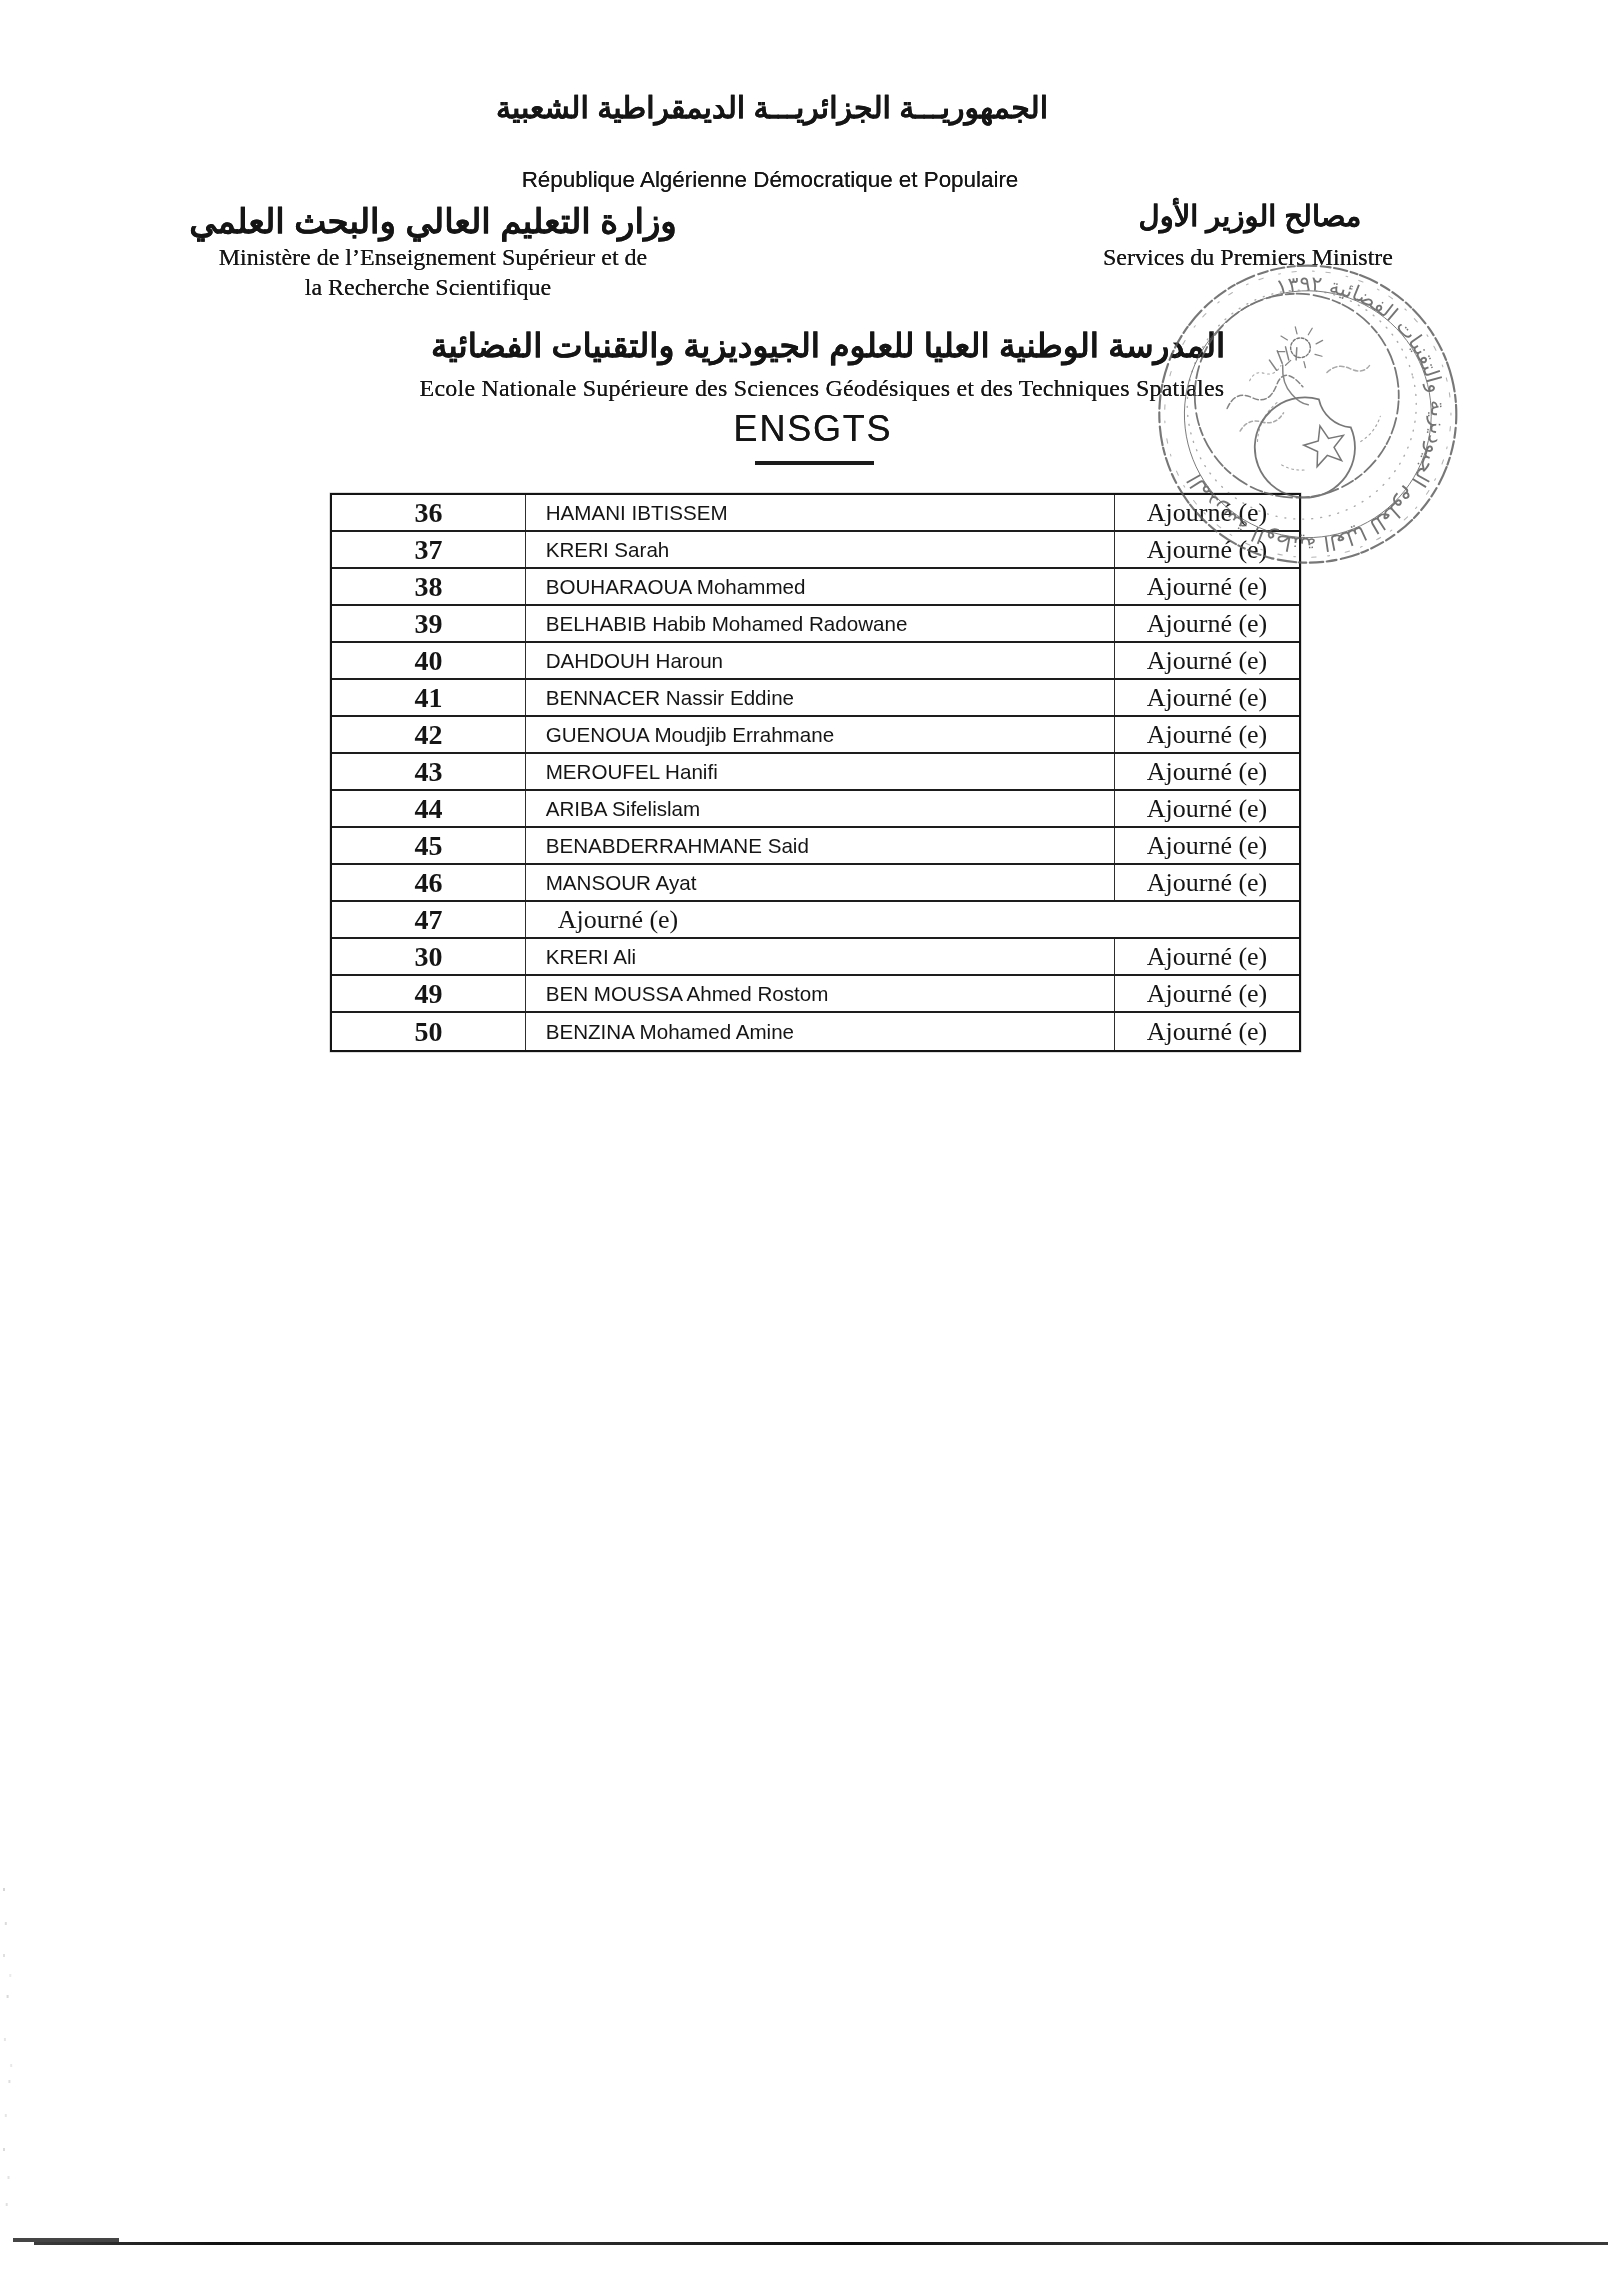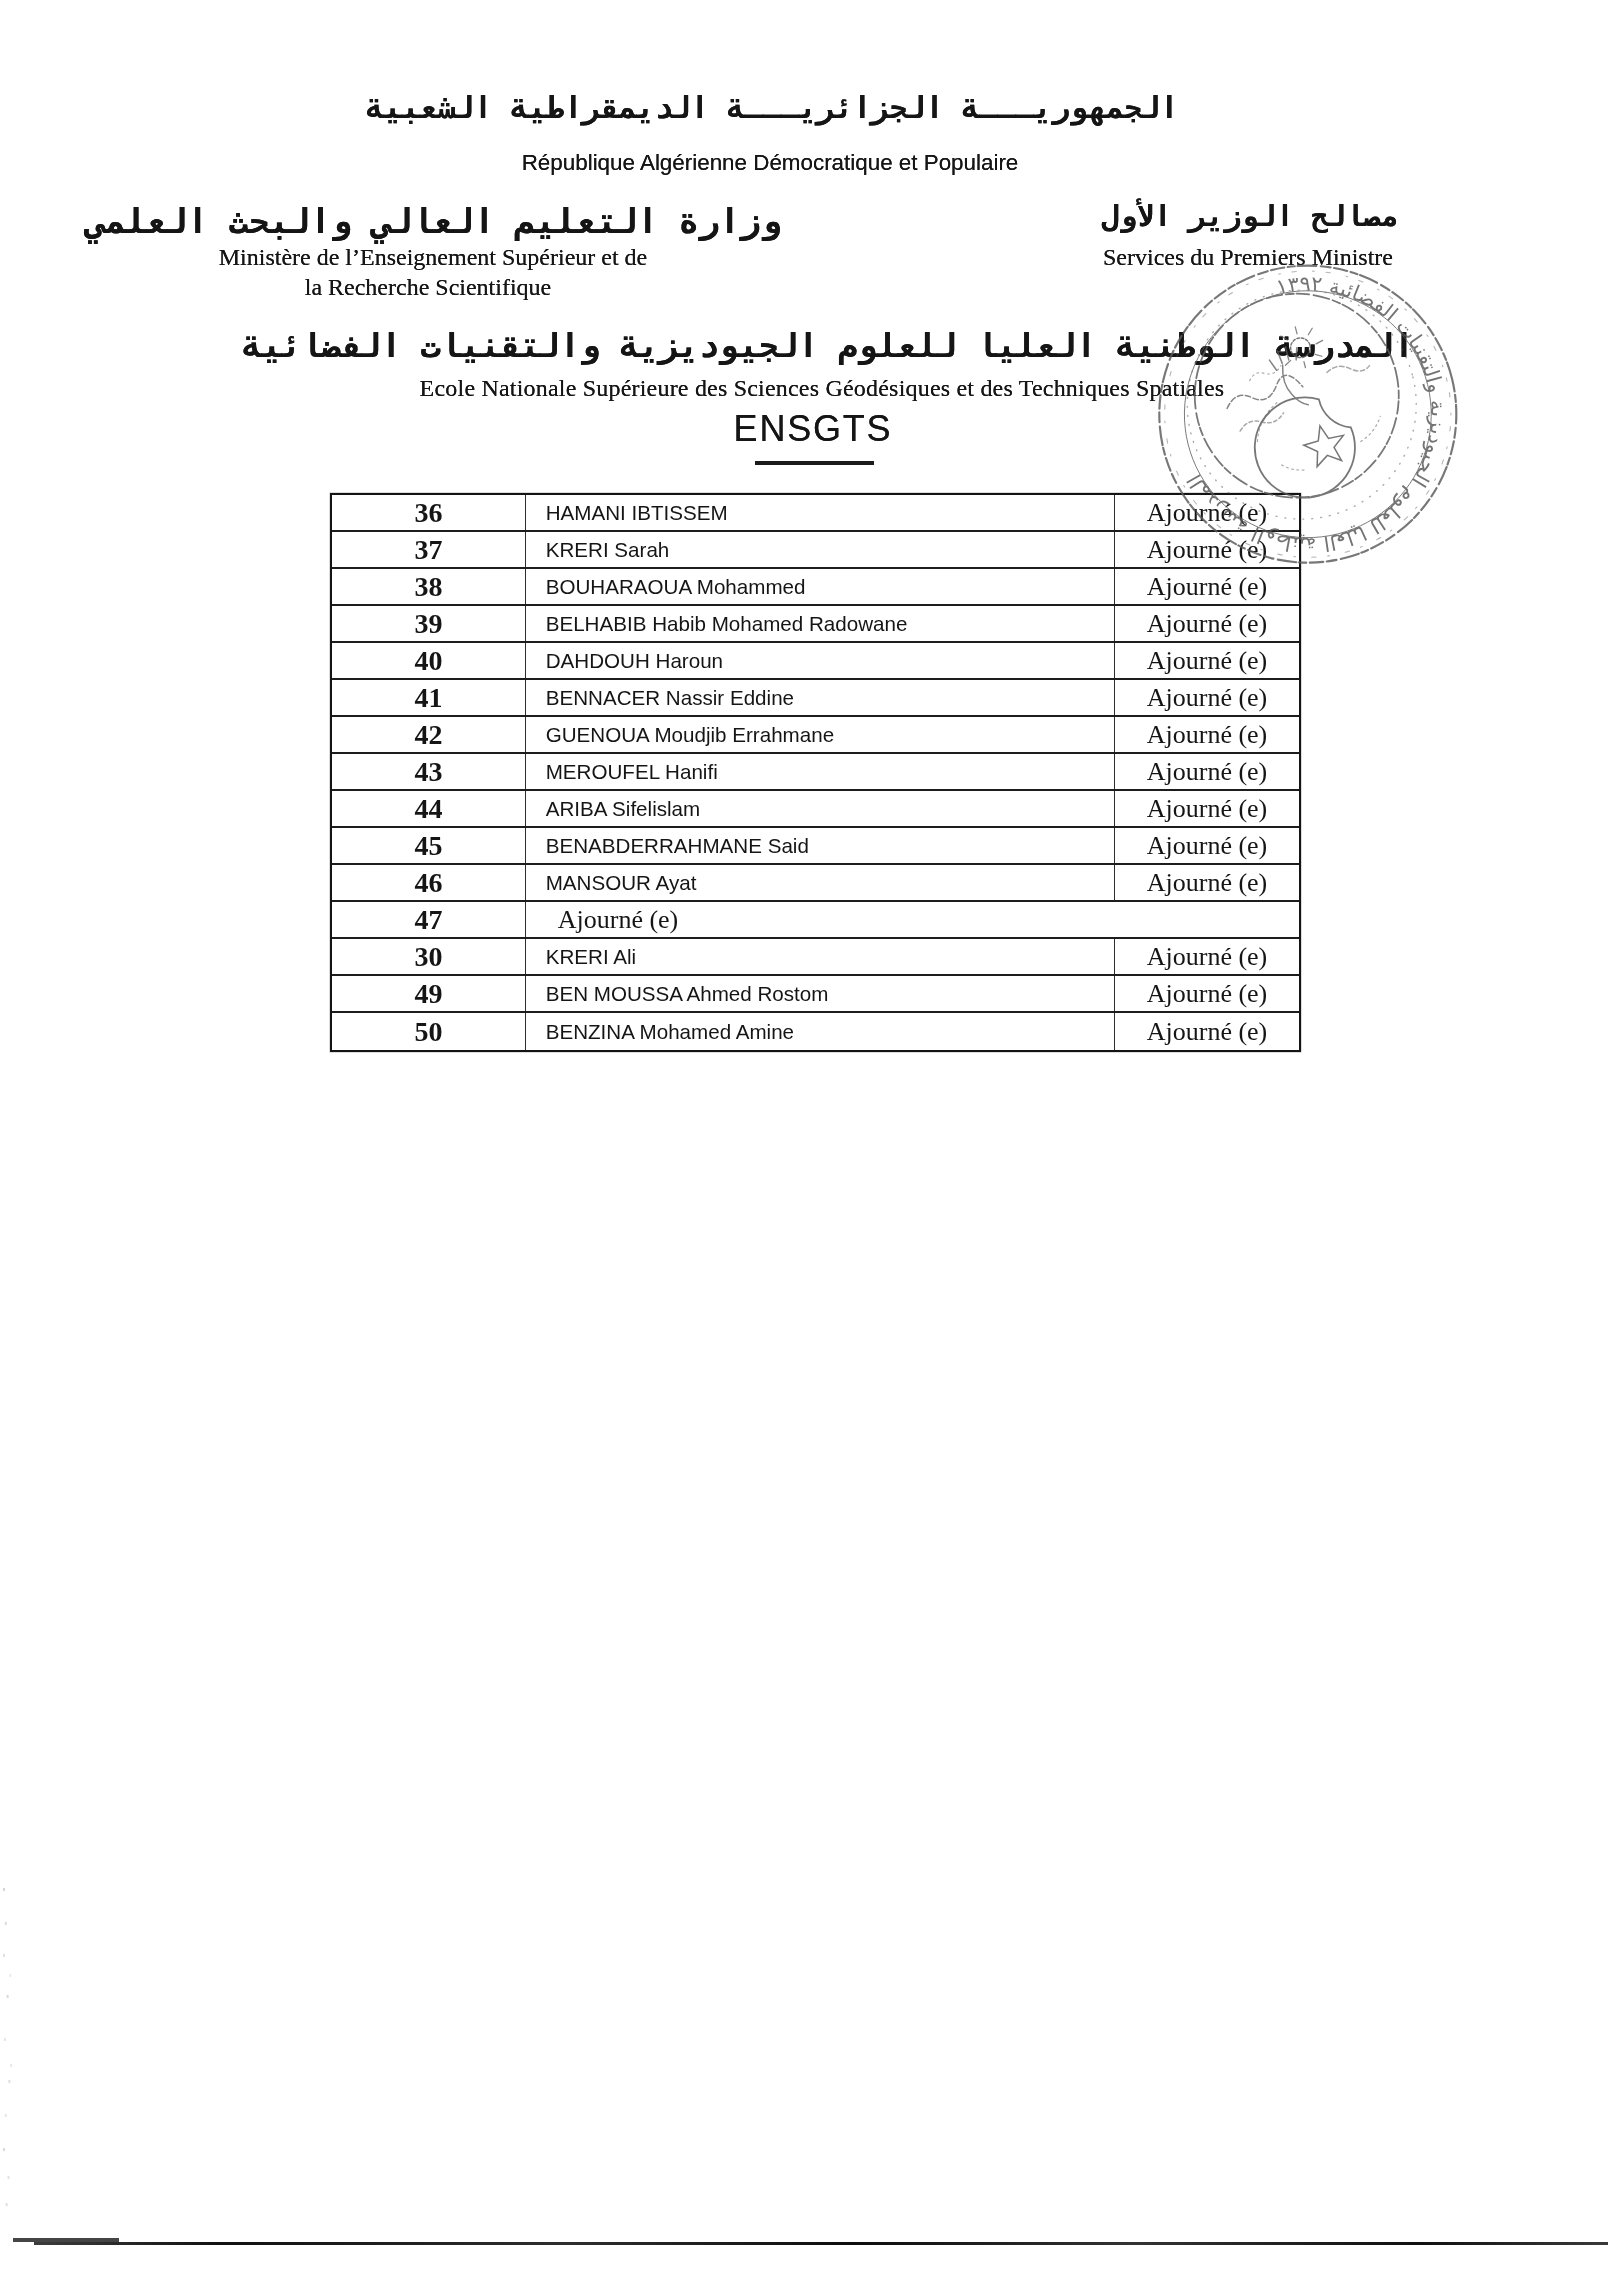--- a/index.html
+++ b/index.html
@@ -2,28 +2,28 @@
 <html lang="fr" style="font-size:14.3px"><head>
 <meta charset="utf-8">
 <style>
   html,body{margin:0;padding:0;}
   body{
     width:1621px;height:2293px;position:relative;background:#ffffff;
     font-family:"Liberation Serif",serif;color:#151515;overflow:hidden;
   }
   .abs{position:absolute;}
   .ctr{transform:translateX(-50%);white-space:nowrap;}
-  .ar{font-family:Liberation Mono, monospace;font-weight:bold;direction:rtl;}
+  .ar{font-family:Liberation Sans, sans-serif;font-weight:bold;direction:rtl;}
   .fr-serif{font-family:"Liberation Serif",serif;}
   .fr-sans{font-family:"Liberation Sans",sans-serif;}
   .inkblur{text-shadow:0 0 0.5px rgba(0,0,0,.85);}
 
   
   .republic-ar{top:90px;left:772px;font-size:30px;}
-  .republic-fr{top:150px;left:770px;font-size:22.4px;}
+  .republic-fr{top:167px;left:770px;font-size:22.4px;}
   .ministry-ar{top:201px;left:433px;font-size:34px;}
   .ministry-fr1{top:244px;left:433px;font-size:24px;}
   .ministry-fr2{top:274px;left:428px;font-size:24px;}
   .services-ar{top:199px;left:1250px;font-size:29px;}
   .services-fr{top:244px;left:1248px;font-size:24px;}
 
   .school-ar{top:326px;left:828px;font-size:33px;}
   .school-fr{top:375px;left:822px;font-size:24px;letter-spacing:0.2px;font-family:Liberation Serif, serif;}
   .ensgts{top:408px;left:813px;font-size:36px;letter-spacing:1.8px;}
   .ensgts-rule{top:461px;left:755px;width:119px;height:3.6px;background:#1b1b1b;}

